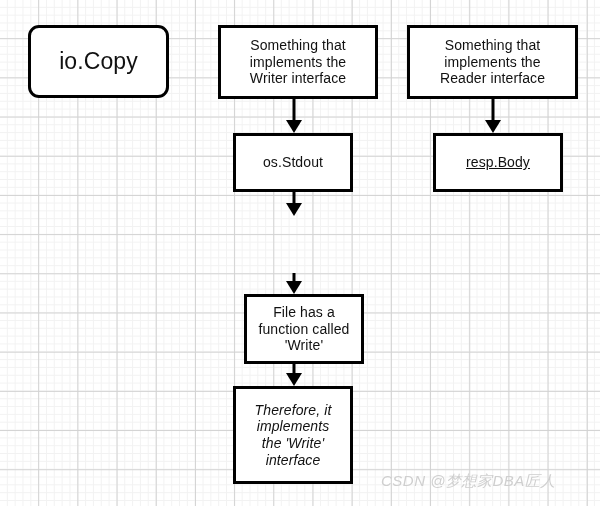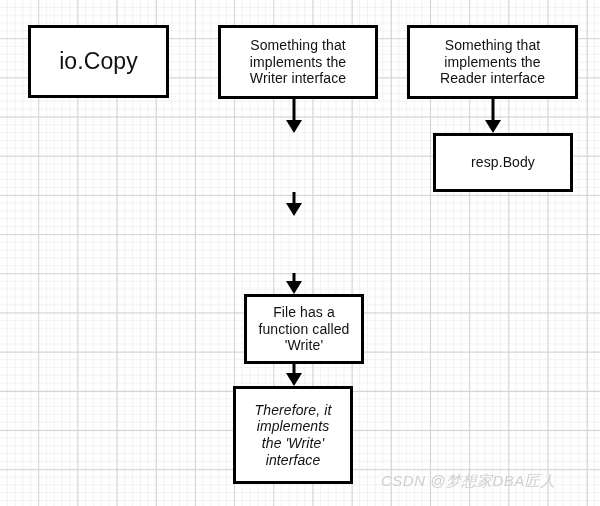--- a/index.html
+++ b/index.html
@@ -43,20 +43,21 @@
     justify-content: center;
     text-align: center;
     line-height: 1.18;
     font-size: 14px;
     white-space: pre-line;
     letter-spacing: 0.1px;
   }
 
   .node.big-title {
     font-size: 23px;
+    border-radius: 11px;
   }
 
   .arrow {
     position: absolute;
     width: 0;
     height: 0;
   }
   .arrow .shaft {
     position: absolute;
     left: 50%;
@@ -86,20 +87,21 @@
   }
 </style>
 </head>
 <body>
 
 <div id="canvas">
     <div class="node big-title" style="left: 28px; top: 25px; width: 141px; height: 73px;">io.Copy</div>
     <div class="node" style="left: 218px; top: 25px; width: 160px; height: 74px;">Something that
 implements the
 Writer interface</div>
+    <div class="node" style="left: 233px; top: 133px; width: 120px; height: 59px;">os.Stdout</div>
     <div class="node" style="left: 233px; top: 294px; width: 120px; height: 70px; margin-left: 11px;">File has a
 function called
 'Write'</div>
     <div class="node" style="left: 233px; top: 386px; width: 120px; height: 98px; font-style: italic;">Therefore, it
 implements
 the 'Write'
 interface</div>
     <div class="arrow" style="left: 294px; top: 99px;">
       <div class="shaft" style="height: 23px;"></div>
       <div class="head" style="top: 21px;"></div>
@@ -112,19 +114,19 @@
       <div class="shaft" style="height: 10px;"></div>
       <div class="head" style="top: 8px;"></div>
     </div>
     <div class="arrow" style="left: 294px; top: 364px;">
       <div class="shaft" style="height: 11px;"></div>
       <div class="head" style="top: 9px;"></div>
     </div>
     <div class="node" style="left: 407px; top: 25px; width: 171px; height: 74px;">Something that
 implements the
 Reader interface</div>
-    <div class="node" style="left: 433px; top: 133px; width: 140px; height: 59px;">resp.Body</div>
+    <div class="node" style="left: 433px; top: 133px; width: 130px; height: 59px; text-decoration: underline;">resp.Body</div>
     <div class="arrow" style="left: 493px; top: 99px;">
       <div class="shaft" style="height: 23px;"></div>
       <div class="head" style="top: 21px;"></div>
     </div>
     <div id="watermark" style="left: 381px; top: 472px; color: rgb(207, 207, 207); font-style: italic;">CSDN @梦想家DBA匠人</div>
   </div>
 
 </body></html>

